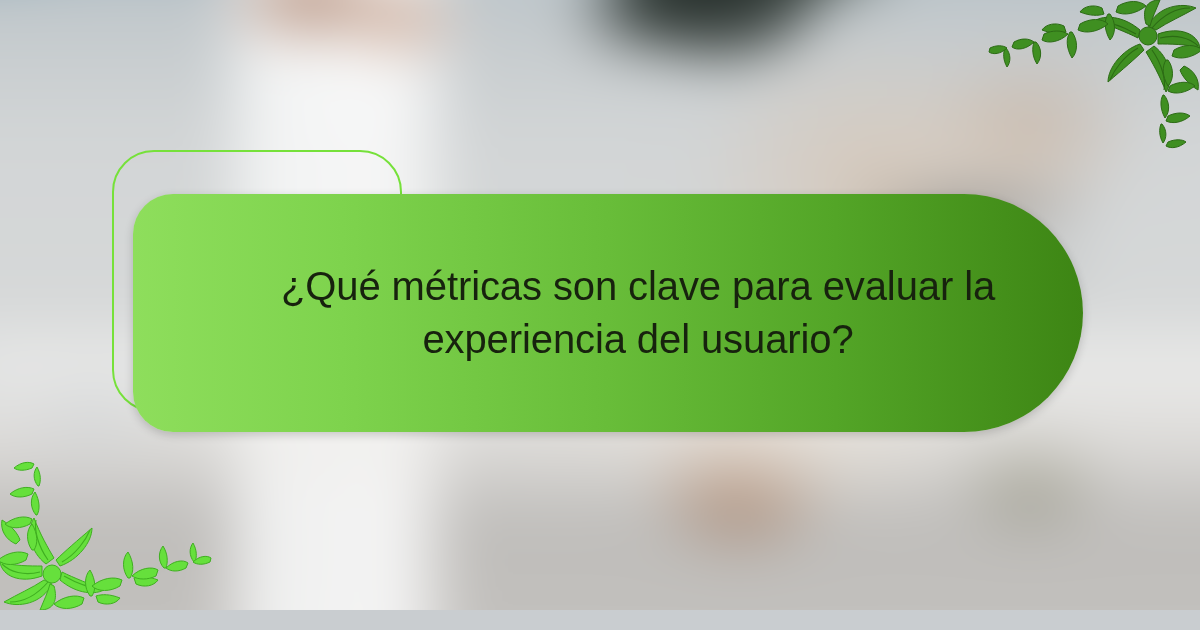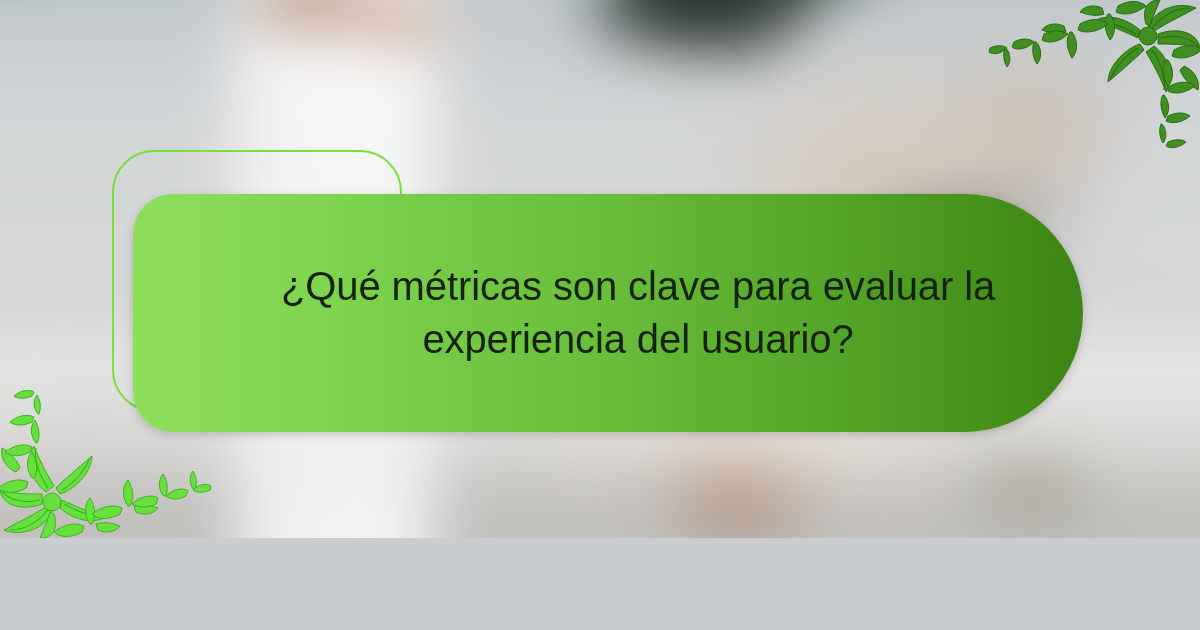--- a/index.html
+++ b/index.html
@@ -7,21 +7,21 @@
 
   html, body {
     width:1200px; height:630px;
     overflow:hidden;
     background:#c9cdd0;
     font-family:"Liberation Sans", sans-serif;
   }
 
   #stage {
     position:relative;
-    width:1200px; height:538px;
+    width:1200px; height:610px;
     overflow:hidden;
   }
 
   
   .bg-layer {
     position:absolute;
     inset:-60px;
     z-index:0;
   }
 

